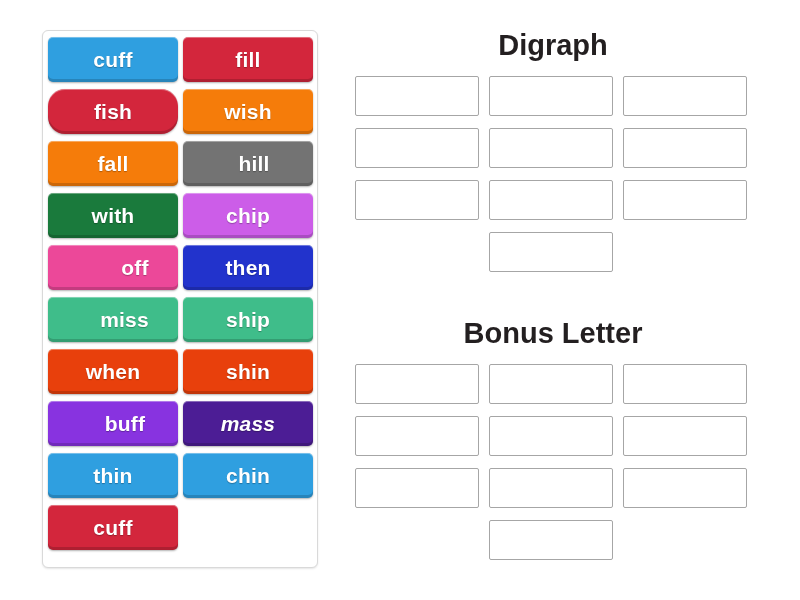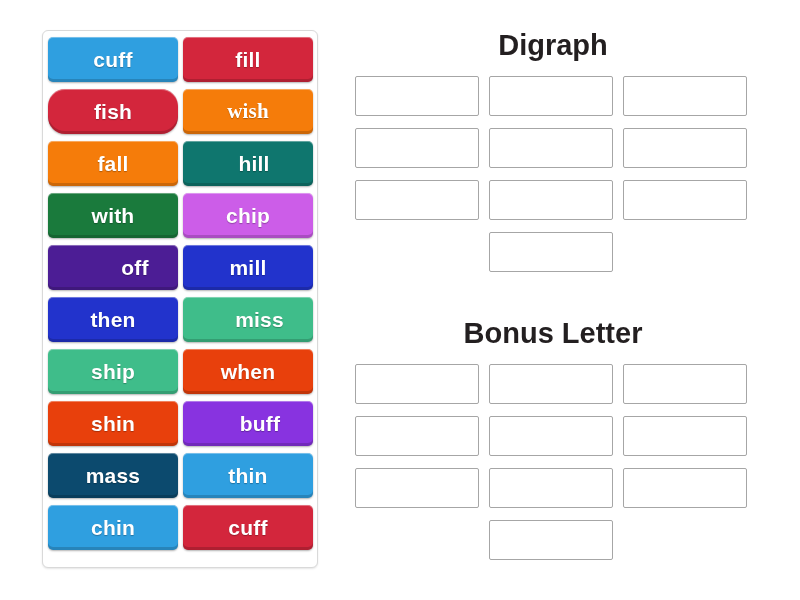--- a/index.html
+++ b/index.html
@@ -103,34 +103,33 @@
 </head>
 <body>
 
 <div id="stage">
 
   <div id="tile-pool">
     <div id="tile-grid">
         <div class="word-tile" style="background: rgb(47, 159, 224);">cuff</div>
         <div class="word-tile" style="background: rgb(211, 38, 60);">fill</div>
         <div class="word-tile" style="background: rgb(211, 38, 60); border-radius: 17px;">fish</div>
-        <div class="word-tile" style="background: rgb(245, 124, 10); font-family: Liberation Serif, serif;">wish</div>
+        <div class="word-tile" style="background: rgb(245, 124, 10);">wish</div>
         <div class="word-tile" style="background: rgb(245, 124, 10);">fall</div>
-        <div class="word-tile" style="background: #0f766e; padding-left: 12px;">hill</div>
+        <div class="word-tile" style="background: #737373; padding-left: 12px;">hill</div>
         <div class="word-tile" style="background: rgb(26, 122, 60);">with</div>
         <div class="word-tile" style="background: rgb(204, 93, 232);">chip</div>
-        <div class="word-tile" style="background: #4c1d95; padding-left: 44px;">off</div>
-        <div class="word-tile" style="background: rgb(34, 51, 204);">mill</div>
+        <div class="word-tile" style="background: #ec4899; padding-left: 44px;">off</div>
         <div class="word-tile" style="background: rgb(34, 51, 204);">then</div>
         <div class="word-tile" style="background: rgb(63, 189, 138); padding-left: 23px;">miss</div>
         <div class="word-tile" style="background: rgb(63, 189, 138);">ship</div>
         <div class="word-tile" style="background: rgb(232, 64, 12);">when</div>
         <div class="word-tile" style="background: rgb(232, 64, 12);">shin</div>
         <div class="word-tile" style="background: rgb(136, 51, 224); padding-left: 24px;">buff</div>
-        <div class="word-tile" style="background: #0c4a6e;">mass</div>
+        <div class="word-tile" style="background: #4c1d95; font-style: italic;">mass</div>
         <div class="word-tile" style="background: rgb(47, 159, 224);">thin</div>
         <div class="word-tile" style="background: rgb(47, 159, 224);">chin</div>
         <div class="word-tile" style="background: rgb(211, 38, 60);">cuff</div>
       </div>
   </div>
 
   <div class="category" id="category-digraph">
     <div class="category-title">Digraph</div>
     <div class="drop-grid">
         <div class="drop-slot"></div>

